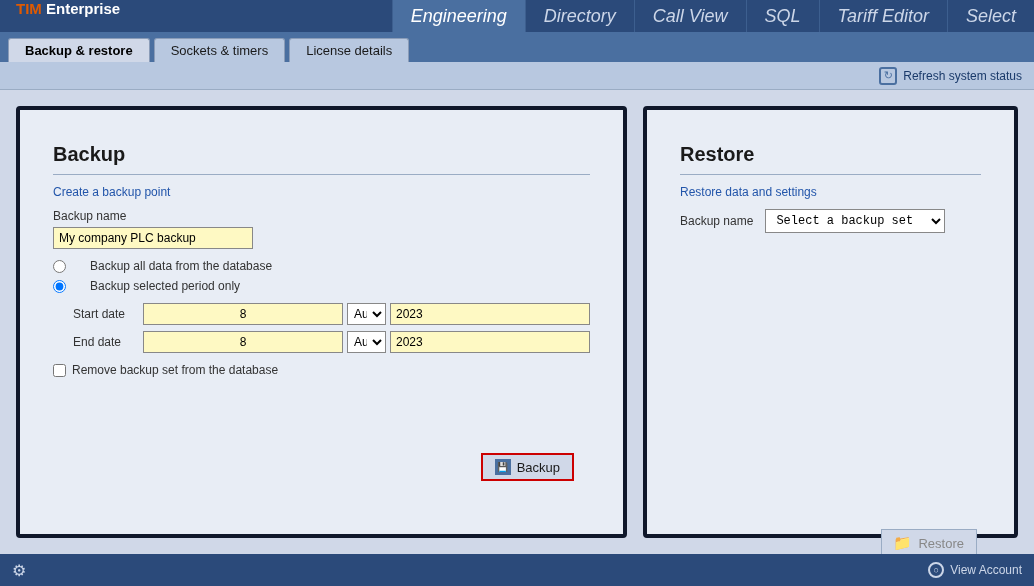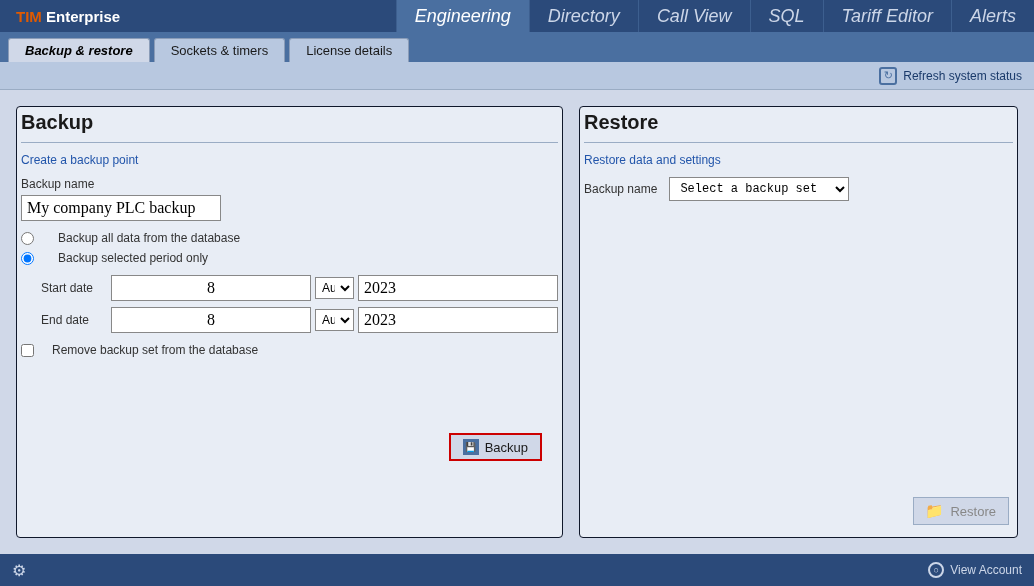--- a/index.html
+++ b/index.html
@@ -11,21 +11,21 @@
       height: 586px;
       overflow: hidden;
       position: relative;
     }
 
     
     #top-nav {
       background: #2b4a7a;
       height: 32px;
       display: flex;
-      align-items: center;
+      align-items: flex-start;
     }
     #logo {
       padding: 0 16px;
       color: white;
       font-size: 15px;
       font-weight: bold;
       white-space: nowrap;
     }
     #logo span.tim { color: #e05a00; }
     #nav-tabs {
@@ -62,21 +62,20 @@
       font-size: 13px;
       border-radius: 3px 3px 0 0;
       margin-right: 4px;
       border: 1px solid #8a9cb8;
       border-bottom: none;
     }
     .sub-tab.active {
       background: #d0d8e8;
       color: #000;
       font-weight: bold;
-      font-style: italic;
     }
 
     
     #status-bar {
       background: #b8c8e0;
       height: 28px;
       display: flex;
       align-items: center;
       justify-content: flex-end;
       padding-right: 12px;
@@ -107,23 +106,23 @@
       background: #d0d8e8;
       padding: 16px;
       display: flex;
       gap: 16px;
       height: calc(586px - 32px - 30px - 28px - 32px);
     }
 
     
     .panel {
       background: #e8edf5;
-      border: 1px solid #0f172a;
+      border: 4px solid #0f172a;
       border-radius: 4px;
-      padding: 4px;
+      padding: 33px;
       flex: 1;
     }
     .panel-title {
       font-size: 20px;
       font-weight: bold;
       color: #1a1a1a;
       margin-bottom: 4px;
       padding-bottom: 8px;
       border-bottom: 1px solid #9aacc4;
     }
@@ -141,23 +140,23 @@
     .form-label {
       display: block;
       font-size: 12px;
       color: #333;
       margin-bottom: 4px;
     }
     input[type="text"] {
       width: 200px;
       padding: 3px 5px;
       border: 1px solid #888;
-      background: #ffffff;
-      font-size: 16px;
-      font-family: Liberation Serif, serif;
+      background: #fef9c3;
+      font-size: 12px;
+      font-family: Liberation Sans, sans-serif;
     }
     .radio-group {
       margin: 10px 0;
     }
     .radio-item {
       display: flex;
       align-items: center;
       gap: 24px;
       margin-bottom: 6px;
       font-size: 12px;
@@ -199,21 +198,21 @@
       padding: 2px 4px;
       border: 1px solid #888;
       background: white;
       font-size: 12px;
     }
 
     
     .checkbox-item {
       display: flex;
       align-items: center;
-      gap: 18px;
+      gap: 6px;
       font-size: 12px;
       color: #333;
       margin-top: 10px;
     }
 
     
     .btn-backup {
       display: flex;
       align-items: center;
       gap: 6px;
@@ -325,21 +324,21 @@
   <div id="logo">
     <span class="tim">TIM</span>
     <span>Enterprise</span>
   </div>
   <div id="nav-tabs">
     <div class="nav-tab active">Engineering</div>
     <div class="nav-tab">Directory</div>
     <div class="nav-tab">Call View</div>
     <div class="nav-tab">SQL</div>
     <div class="nav-tab">Tariff Editor</div>
-    <div class="nav-tab">Alerts</div>
+    <div class="nav-tab">Select</div>
   </div>
 </div>
 
 <div id="sub-nav">
   <div class="sub-tab active">Backup &amp; restore</div>
   <div class="sub-tab">Sockets &amp; timers</div>
   <div class="sub-tab">License details</div>
 </div>
 
 <div id="status-bar">

